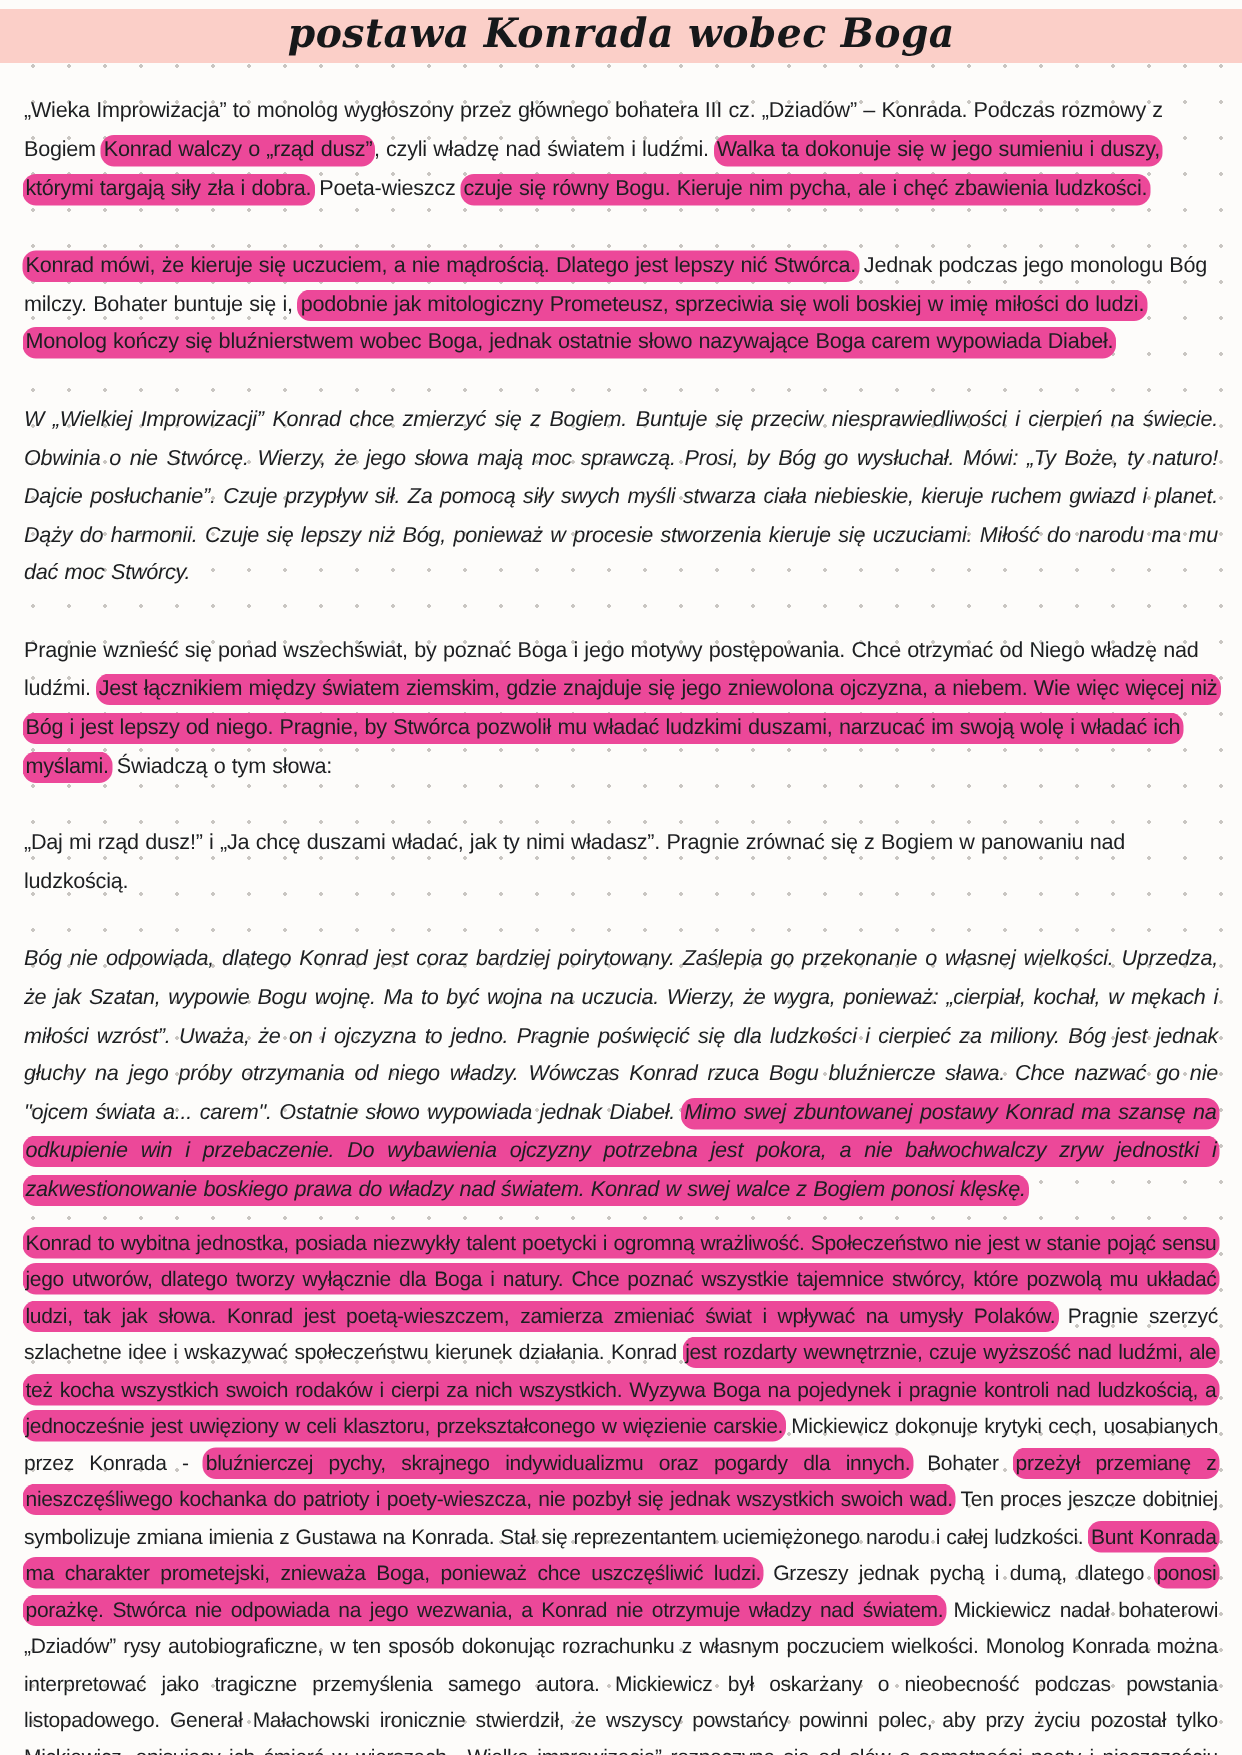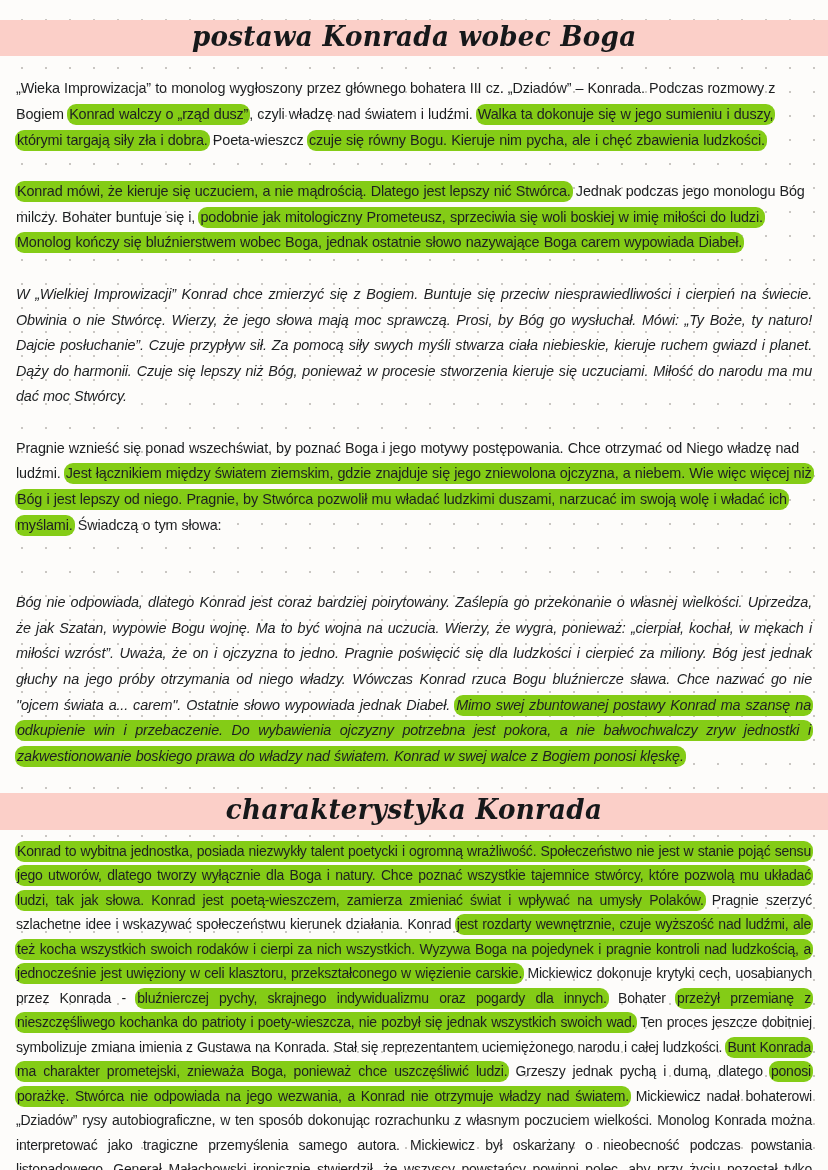--- a/index.html
+++ b/index.html
@@ -50,32 +50,32 @@
     word-spacing: 0.4px;
     text-align: left;
     font-stretch: condensed;
   }
   p.para.justify { text-align: justify; text-justify: inter-word; font-style: italic; }
 
   .gap-lg { height: 26px; }
 
   
   mark.hl {
-    background: #84cc16;
+    background: #ec4899;
     color: inherit;
     padding: 2px 2px 3px 2px;
     margin: 0 -1px;
     border-radius: 9px;
     box-decoration-break: clone;
     -webkit-box-decoration-break: clone;
   }
 
   .sec1-top { padding-top: 20px; }
   .sec2-top { padding-top: 9px; }
-  .banner-1-wrap { padding-top: 20px; }
+  .banner-1-wrap { padding-top: 6px; }
   .banner-2-wrap { padding-top: 24px; }
 
   
   p.dense {
     font-size: 14px;
     line-height: 24.5px;
     letter-spacing: -0.2px;
     text-align: justify;
     text-justify: inter-word;
   }
@@ -93,27 +93,23 @@
 
   <div class="body-wrap sec1-top">
     <p class="para">„Wieka Improwizacja” to monolog wygłoszony przez głównego bohatera III cz. „Dziadów” – Konrada. Podczas rozmowy z Bogiem <mark class="hl">Konrad walczy o „rząd dusz”</mark>, czyli władzę nad światem i ludźmi. <mark class="hl">Walka ta dokonuje się w jego sumieniu i duszy, którymi targają siły zła i dobra.</mark> Poeta-wieszcz <mark class="hl">czuje się równy Bogu. Kieruje nim pycha, ale i chęć zbawienia ludzkości.</mark></p>
     <div class="gap-lg"></div>
     <p class="para"><mark class="hl">Konrad mówi, że kieruje się uczuciem, a nie mądrością. Dlatego jest lepszy nić Stwórca.</mark> Jednak podczas jego monologu Bóg milczy. Bohater buntuje się i, <mark class="hl">podobnie jak mitologiczny Prometeusz, sprzeciwia się woli boskiej w imię miłości do ludzi. Monolog kończy się bluźnierstwem wobec Boga, jednak ostatnie słowo nazywające Boga carem wypowiada Diabeł.</mark></p>
     <div class="gap-lg"></div>
     <p class="para justify">W „Wielkiej Improwizacji” Konrad chce zmierzyć się z Bogiem. Buntuje się przeciw niesprawiedliwości i cierpień na świecie. Obwinia o nie Stwórcę. Wierzy, że jego słowa mają moc sprawczą. Prosi, by Bóg go wysłuchał. Mówi: „Ty Boże, ty naturo! Dajcie posłuchanie”. Czuje przypływ sił. Za pomocą siły swych myśli stwarza ciała niebieskie, kieruje ruchem gwiazd i planet. Dąży do harmonii. Czuje się lepszy niż Bóg, ponieważ w procesie stworzenia kieruje się uczuciami. Miłość do narodu ma mu dać moc Stwórcy.</p>
     <div class="gap-lg"></div>
     <p class="para">Pragnie wznieść się ponad wszechświat, by poznać Boga i jego motywy postępowania. Chce otrzymać od Niego władzę nad ludźmi. <mark class="hl">Jest łącznikiem między światem ziemskim, gdzie znajduje się jego zniewolona ojczyzna, a niebem. Wie więc więcej niż Bóg i jest lepszy od niego. Pragnie, by Stwórca pozwolił mu władać ludzkimi duszami, narzucać im swoją wolę i władać ich myślami.</mark> Świadczą o tym słowa:</p>
     <div class="gap-lg"></div>
+    <p class="para">„Daj mi rząd dusz!” i „Ja chcę duszami władać, jak ty nimi władasz”. Pragnie zrównać się z Bogiem w panowaniu nad ludzkością.</p>
     <div class="gap-lg"></div>
     <p class="para justify">Bóg nie odpowiada, dlatego Konrad jest coraz bardziej poirytowany. Zaślepia go przekonanie o własnej wielkości. Uprzedza, że jak Szatan, wypowie Bogu wojnę. Ma to być wojna na uczucia. Wierzy, że wygra, ponieważ: „cierpiał, kochał, w mękach i miłości wzróst”. Uważa, że on i ojczyzna to jedno. Pragnie poświęcić się dla ludzkości i cierpieć za miliony. Bóg jest jednak głuchy na jego próby otrzymania od niego władzy. Wówczas Konrad rzuca Bogu bluźniercze sława. Chce nazwać go nie "ojcem świata a... carem". Ostatnie słowo wypowiada jednak Diabeł. <mark class="hl">Mimo swej zbuntowanej postawy Konrad ma szansę na odkupienie win i przebaczenie. Do wybawienia ojczyzny potrzebna jest pokora, a nie bałwochwalczy zryw jednostki i zakwestionowanie boskiego prawa do władzy nad światem. Konrad w swej walce z Bogiem ponosi klęskę.</mark></p>
   </div>
 
-  <div class="banner-2-wrap">
-    <div class="banner">
-      <span class="banner-title">charakterystyka Konrada</span>
-    </div>
-  </div>
 
   <div class="body-wrap sec2-top">
     <p class="para dense"><mark class="hl">Konrad to wybitna jednostka, posiada niezwykły talent poetycki i ogromną wrażliwość. Społeczeństwo nie jest w stanie pojąć sensu jego utworów, dlatego tworzy wyłącznie dla Boga i natury. Chce poznać wszystkie tajemnice stwórcy, które pozwolą mu układać ludzi, tak jak słowa. Konrad jest poetą-wieszczem, zamierza zmieniać świat i wpływać na umysły Polaków.</mark> Pragnie szerzyć szlachetne idee i wskazywać społeczeństwu kierunek działania. Konrad <mark class="hl">jest rozdarty wewnętrznie, czuje wyższość nad ludźmi, ale też kocha wszystkich swoich rodaków i cierpi za nich wszystkich. Wyzywa Boga na pojedynek i pragnie kontroli nad ludzkością, a jednocześnie jest uwięziony w celi klasztoru, przekształconego w więzienie carskie.</mark> Mickiewicz dokonuje krytyki cech, uosabianych przez Konrada - <mark class="hl">bluźnierczej pychy, skrajnego indywidualizmu oraz pogardy dla innych.</mark> Bohater <mark class="hl">przeżył przemianę z nieszczęśliwego kochanka do patrioty i poety-wieszcza, nie pozbył się jednak wszystkich swoich wad.</mark> Ten proces jeszcze dobitniej symbolizuje zmiana imienia z Gustawa na Konrada. Stał się reprezentantem uciemiężonego narodu i całej ludzkości. <mark class="hl">Bunt Konrada ma charakter prometejski, znieważa Boga, ponieważ chce uszczęśliwić ludzi.</mark> Grzeszy jednak pychą i dumą, dlatego <mark class="hl">ponosi porażkę. Stwórca nie odpowiada na jego wezwania, a Konrad nie otrzymuje władzy nad światem.</mark> Mickiewicz nadał bohaterowi „Dziadów” rysy autobiograficzne, w ten sposób dokonując rozrachunku z własnym poczuciem wielkości. Monolog Konrada można interpretować jako tragiczne przemyślenia samego autora. Mickiewicz był oskarżany o nieobecność podczas powstania listopadowego. Generał Małachowski ironicznie stwierdził, że wszyscy powstańcy powinni polec, aby przy życiu pozostał tylko Mickiewicz, opisujący ich śmierć w wierszach. „Wielka improwizacja” rozpoczyna się od słów o samotności poety i nieszczęściu twórców, którzy robią wszystko, aby zadowolić czytelników. Utwór ma formę kontrowersyjnego wyznania, ze względu na liczne bluźnierstwa. Konrad zarzuca Bogu bezczynność w obliczu cierpienia kolejnych pokoleń Polaków. Ukazuje w ten sposób, jak wielkie rozgoryczenie i ból towarzyszyły klęsce powstania listopadowego.</p>
   </div>
 
 </div>
 
 </body></html>

